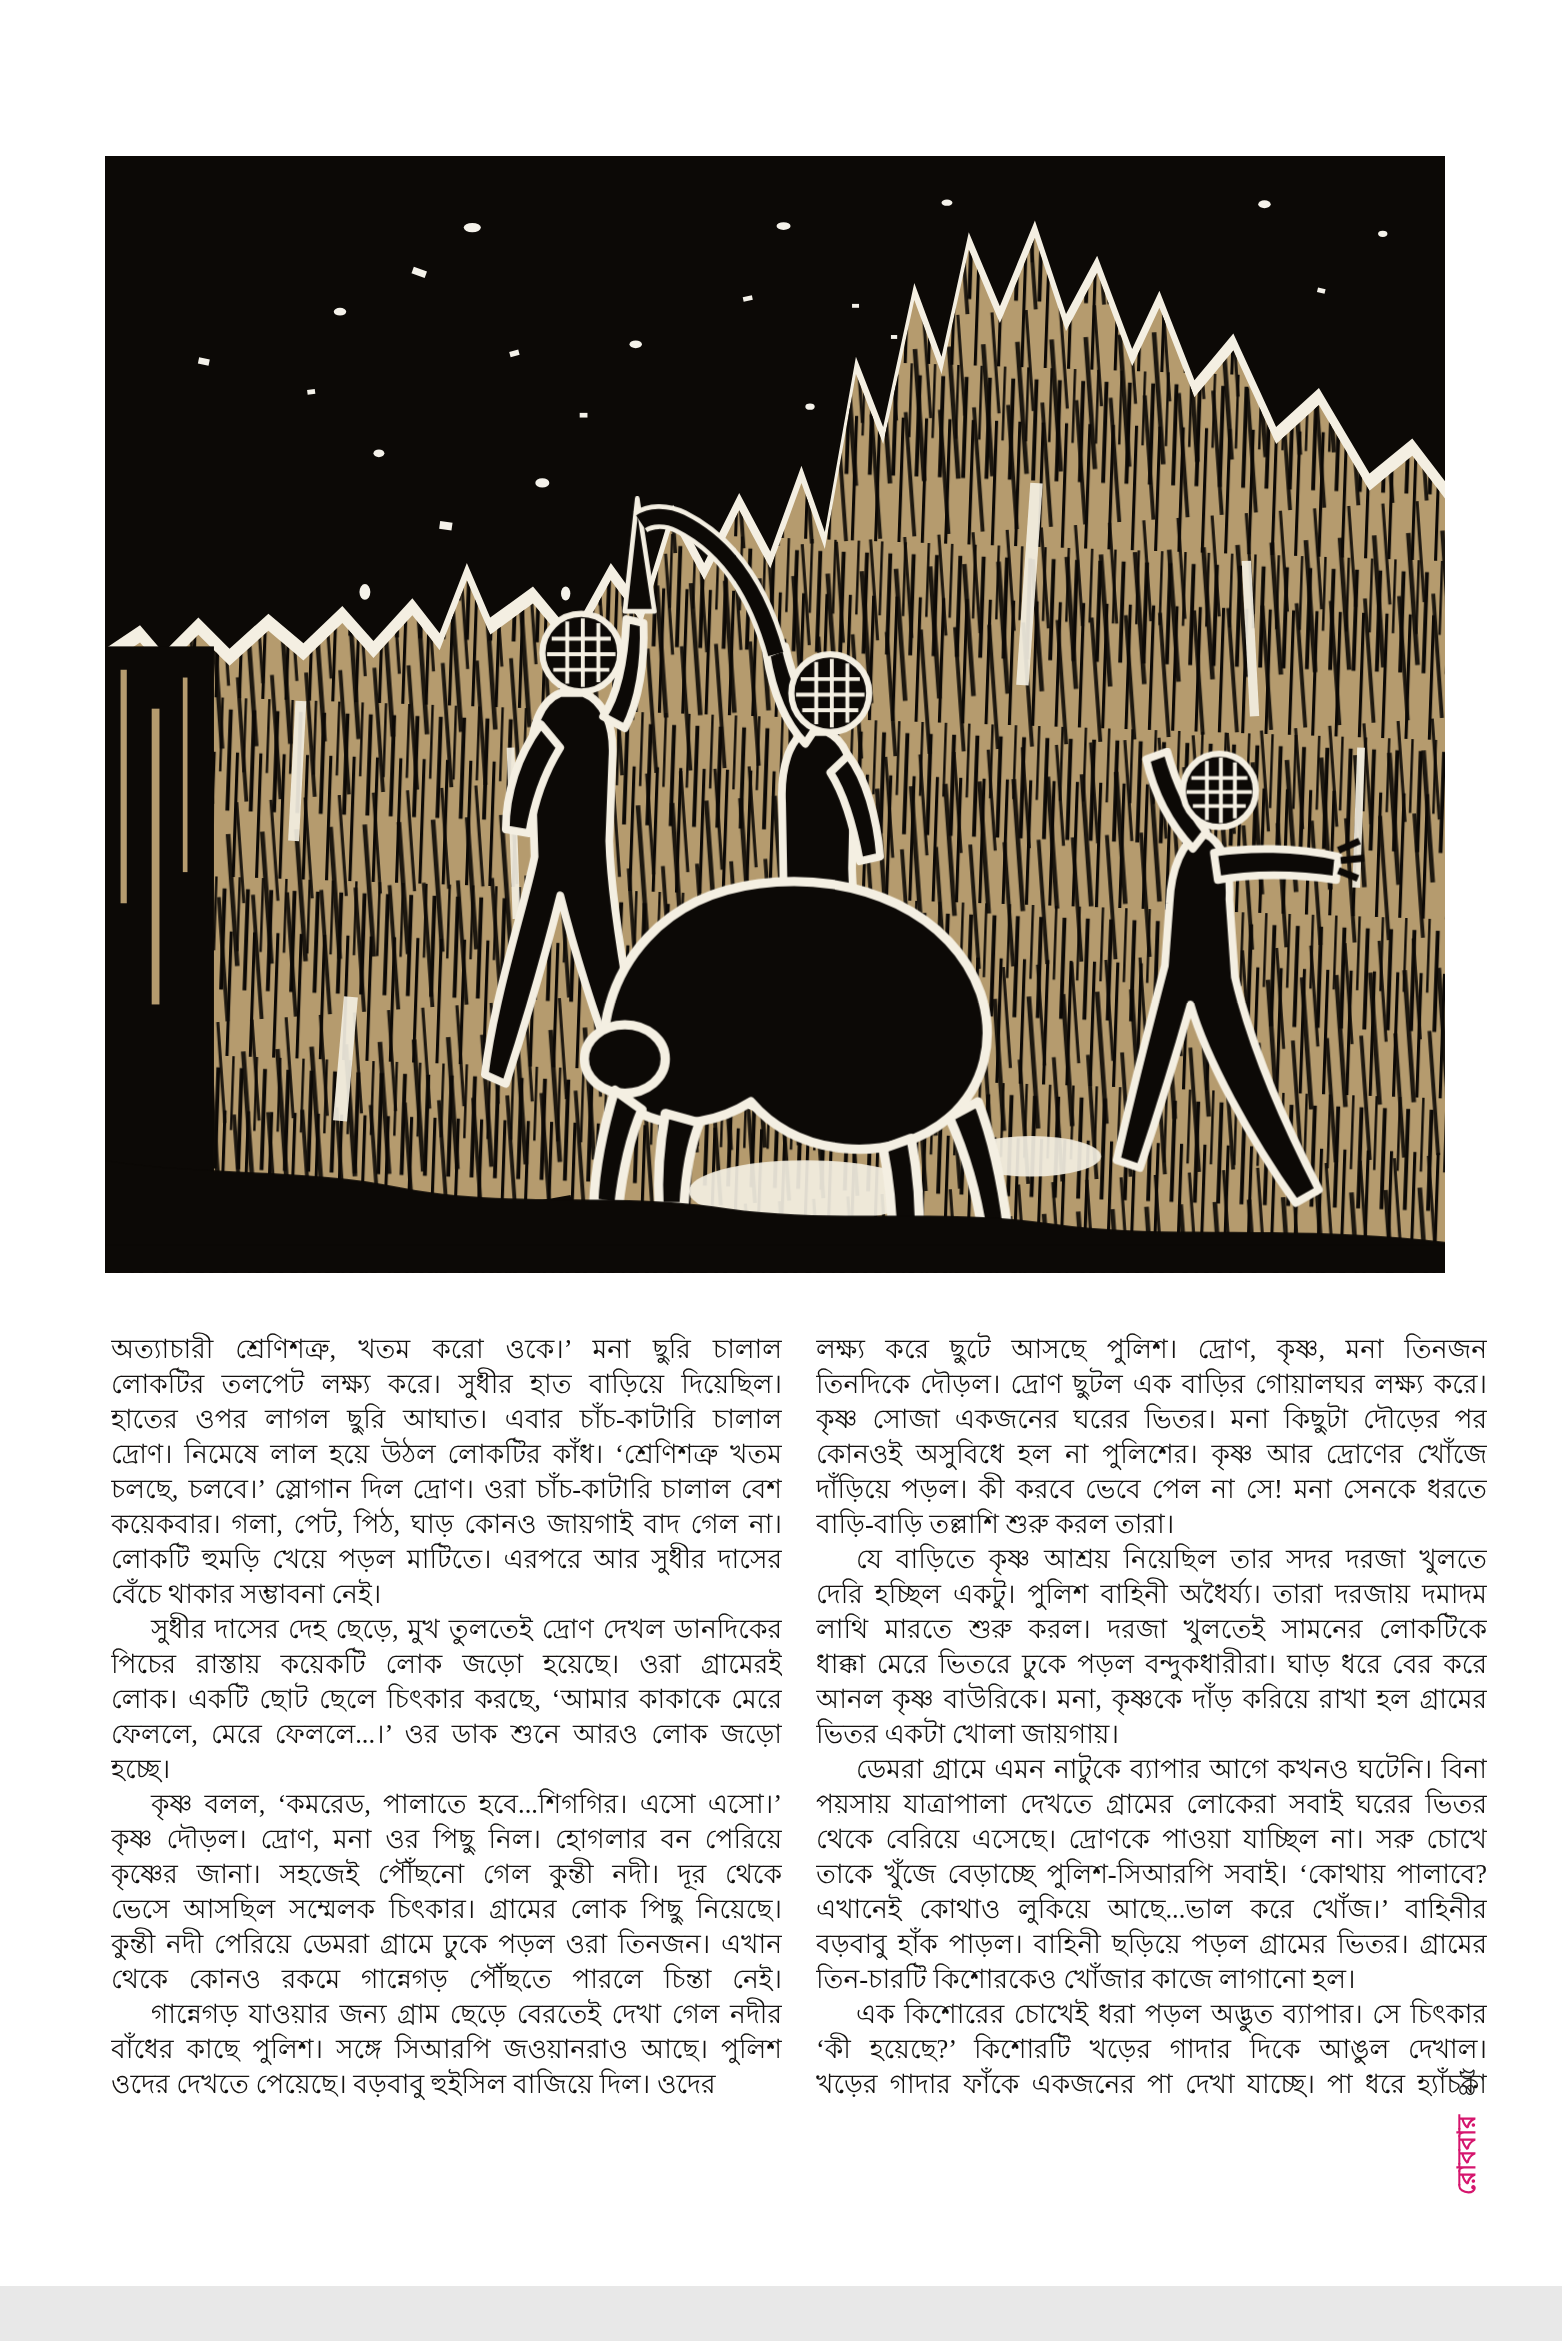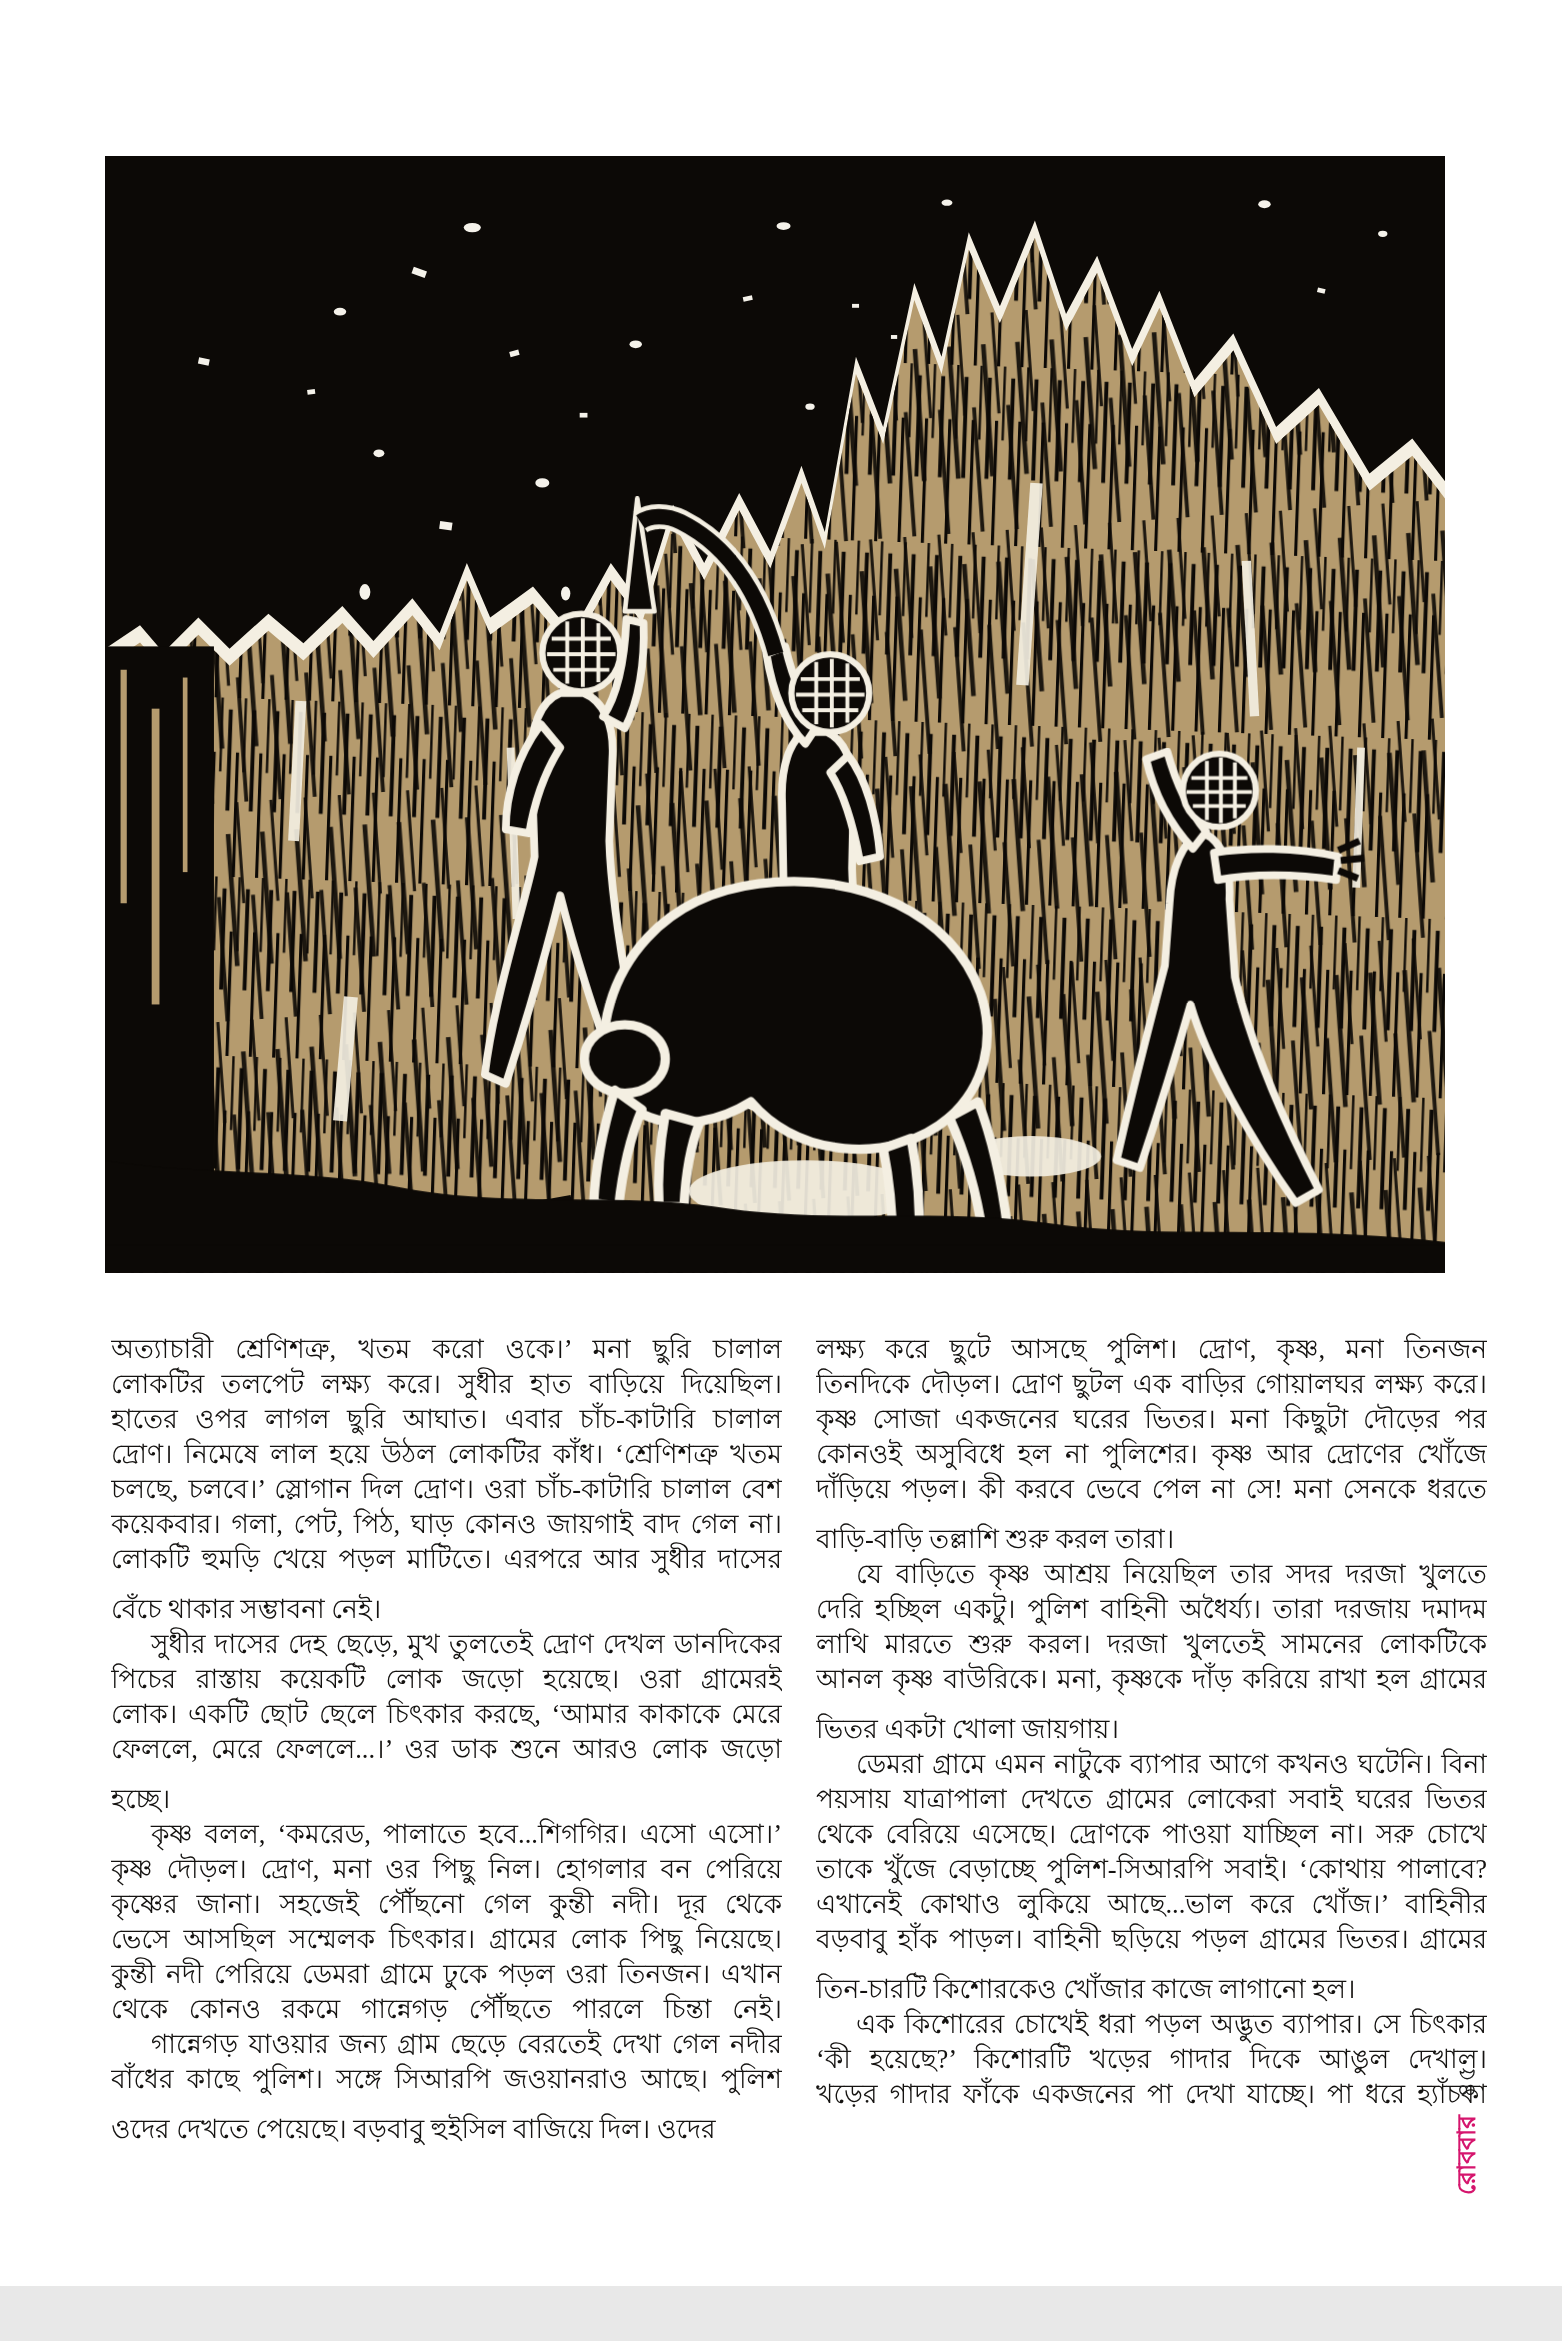--- a/index.html
+++ b/index.html
@@ -12,21 +12,21 @@
   .illustration svg{ display:block; width:100%; height:100%; }
 
   .col{ position:absolute; top:1332px; width:671px; height:844px; overflow:hidden; }
   .col-left{ left:111px; }
   .col-right{ left:816px; }
   .para{ margin:0; }
   .tline{
     font-size:26.5px; line-height:35px; white-space:nowrap;
     text-align:justify; text-align-last:justify; color:#141210;
   }
-  .tline.last{ text-align-last:left;margin-top:15px; }
+  .tline.last{ text-align-last:left; }
   .tline.first{ text-indent:40px; }
 
   .page-label{
     position:absolute; left:1375px; top:2086px; width:187px; height:31px;
     transform:rotate(-90deg); transform-origin:center;
     display:flex; flex-direction:row; align-items:center; gap:17px;
     font-size:25px; white-space:nowrap;
   }
   .page-label .mag{ font-weight:600; }
 </style>
@@ -196,20 +196,21 @@
         <div class="tline">তিনদিকে দৌড়ল। দ্রোণ ছুটল এক বাড়ির গোয়ালঘর লক্ষ্য করে।</div>
         <div class="tline">কৃষ্ণ সোজা একজনের ঘরের ভিতর। মনা কিছুটা দৌড়ের পর</div>
         <div class="tline">কোনওই অসুবিধে হল না পুলিশের। কৃষ্ণ আর দ্রোণের খোঁজে</div>
         <div class="tline">দাঁড়িয়ে পড়ল। কী করবে ভেবে পেল না সে! মনা সেনকে ধরতে</div>
         <div class="tline last">বাড়ি-বাড়ি তল্লাশি শুরু করল তারা।</div>
       </div>
       <div class="para">
         <div class="tline first">যে বাড়িতে কৃষ্ণ আশ্রয় নিয়েছিল তার সদর দরজা খুলতে</div>
         <div class="tline">দেরি হচ্ছিল একটু। পুলিশ বাহিনী অধৈর্য্য। তারা দরজায় দমাদম</div>
         <div class="tline">লাথি মারতে শুরু করল। দরজা খুলতেই সামনের লোকটিকে</div>
+        <div class="tline">ধাক্কা মেরে ভিতরে ঢুকে পড়ল বন্দুকধারীরা। ঘাড় ধরে বের করে</div>
         <div class="tline">আনল কৃষ্ণ বাউরিকে। মনা, কৃষ্ণকে দাঁড় করিয়ে রাখা হল গ্রামের</div>
         <div class="tline last">ভিতর একটা খোলা জায়গায়।</div>
       </div>
       <div class="para">
         <div class="tline first">ডেমরা গ্রামে এমন নাটুকে ব্যাপার আগে কখনও ঘটেনি। বিনা</div>
         <div class="tline">পয়সায় যাত্রাপালা দেখতে গ্রামের লোকেরা সবাই ঘরের ভিতর</div>
         <div class="tline">থেকে বেরিয়ে এসেছে। দ্রোণকে পাওয়া যাচ্ছিল না। সরু চোখে</div>
         <div class="tline">তাকে খুঁজে বেড়াচ্ছে পুলিশ-সিআরপি সবাই। ‘কোথায় পালাবে?</div>
         <div class="tline">এখানেই কোথাও লুকিয়ে আছে...ভাল করে খোঁজ।’ বাহিনীর</div>
         <div class="tline">বড়বাবু হাঁক পাড়ল। বাহিনী ছড়িয়ে পড়ল গ্রামের ভিতর। গ্রামের</div>

